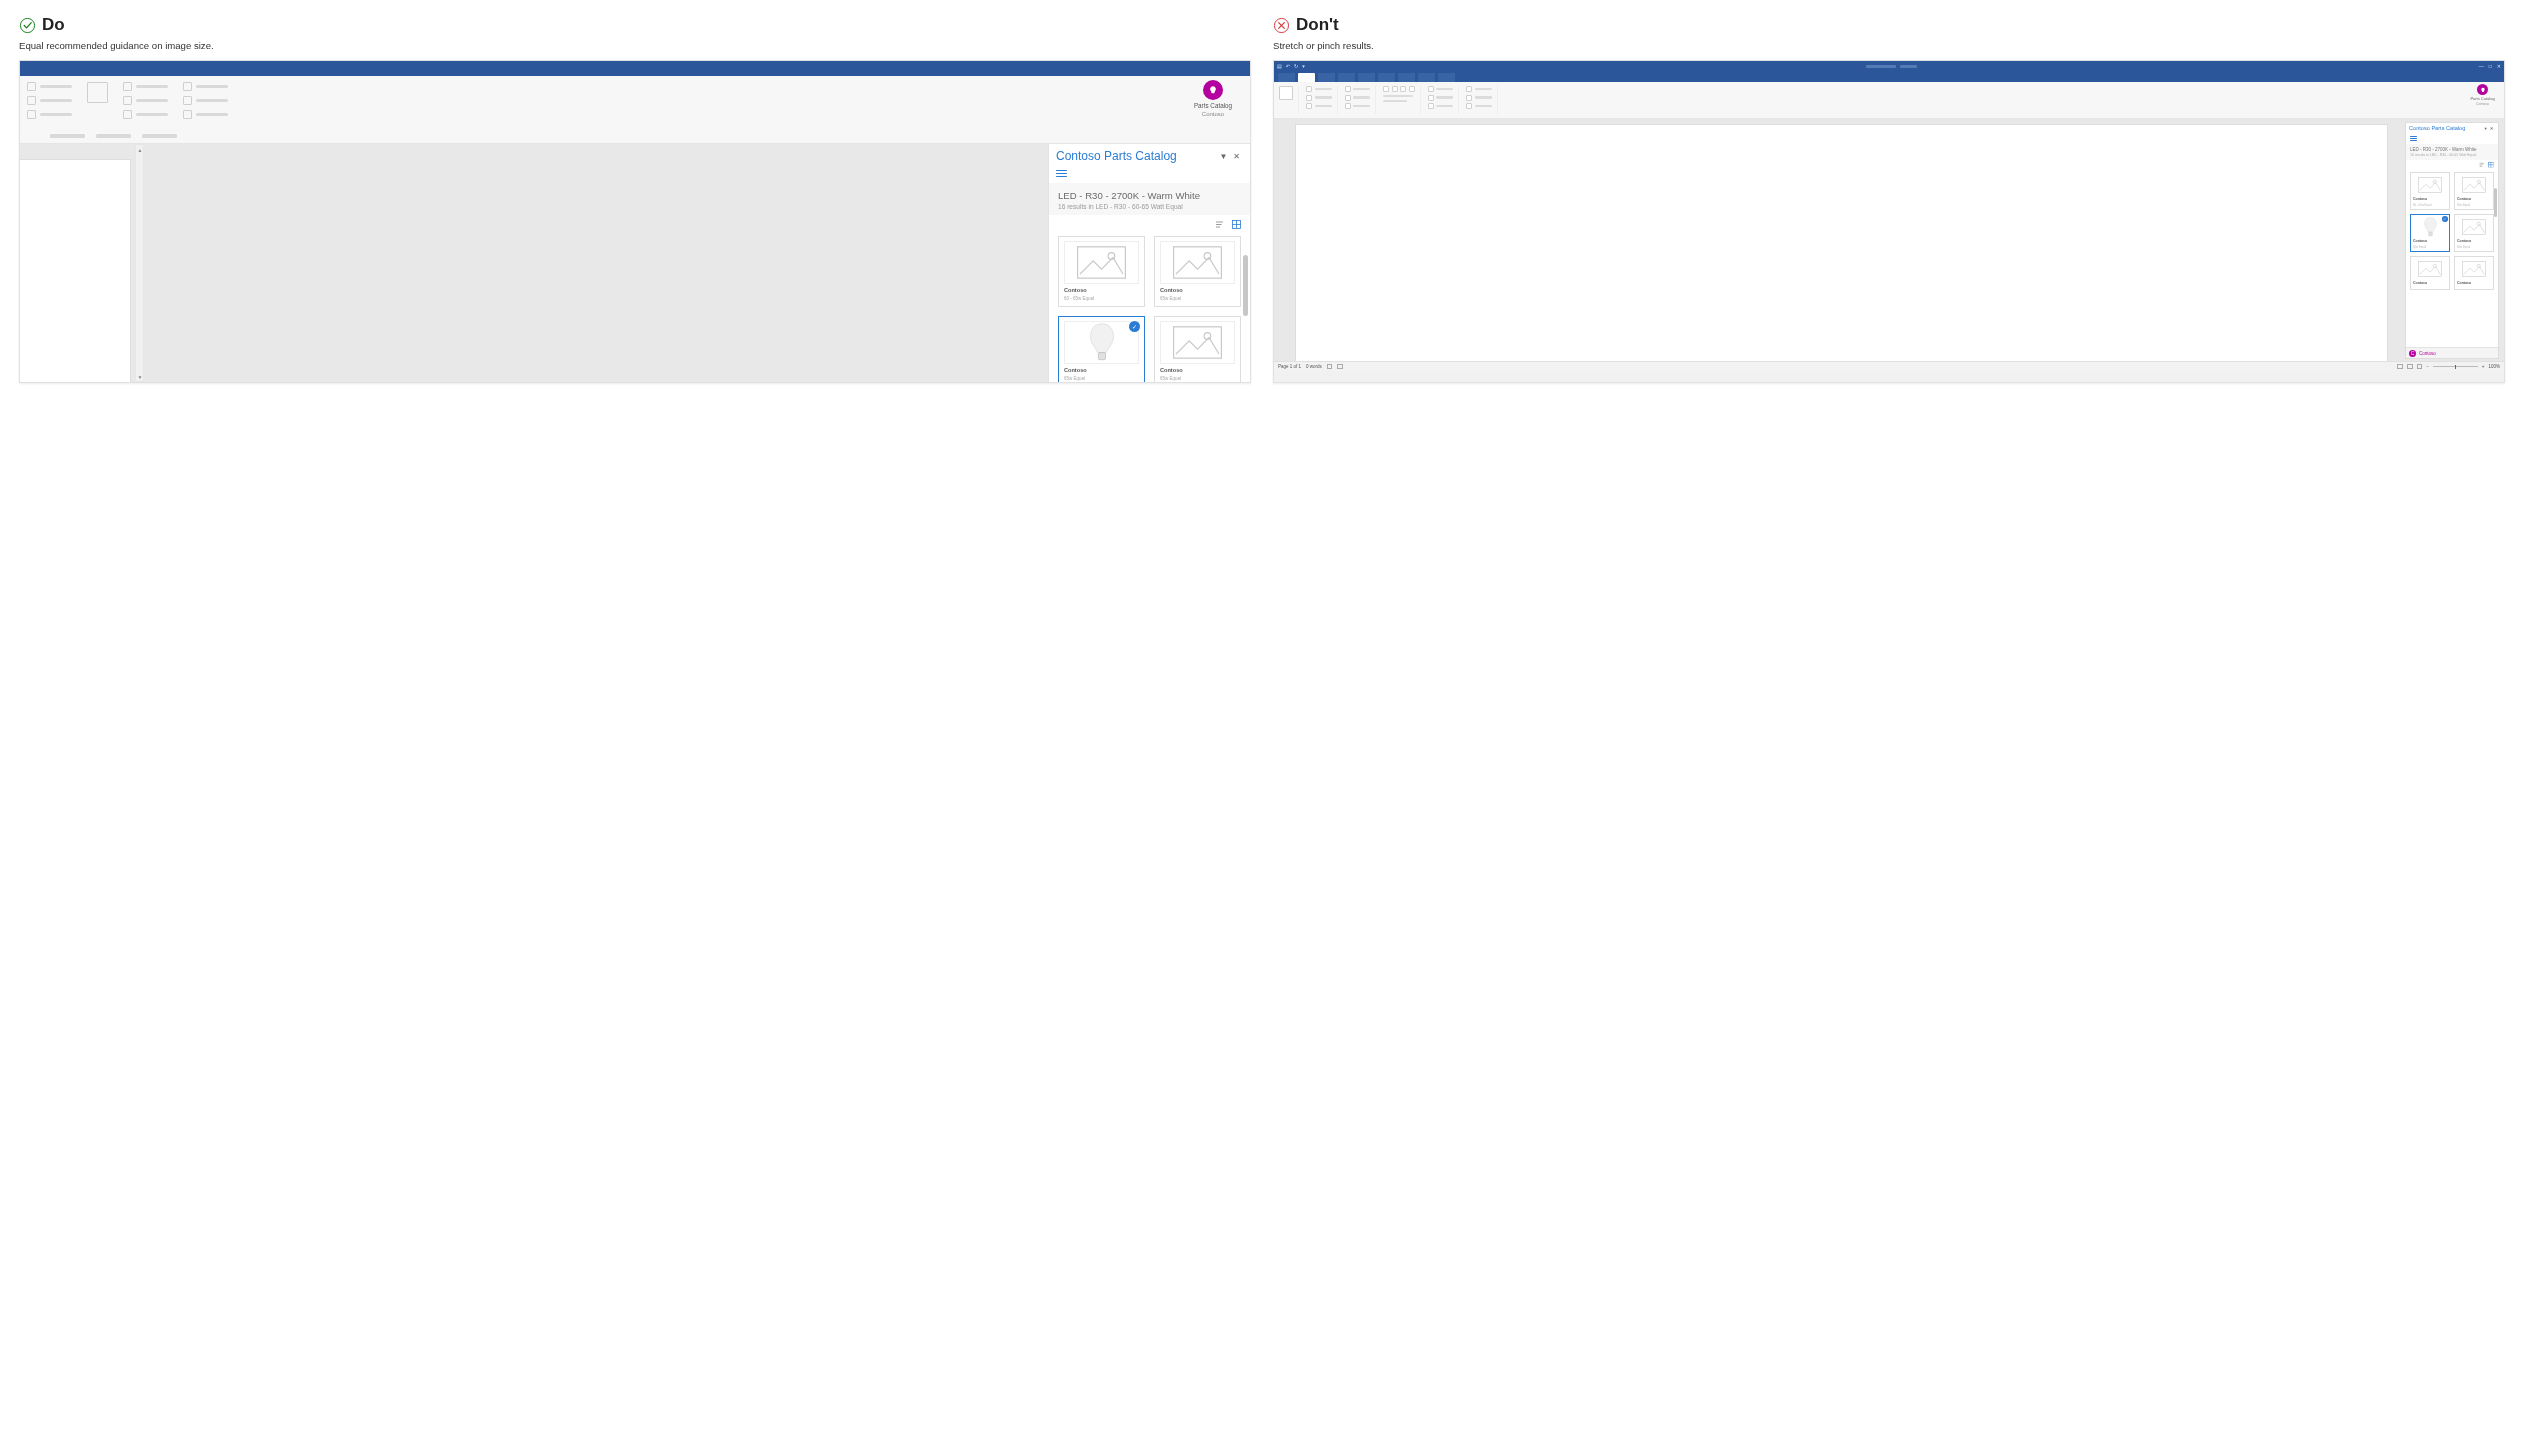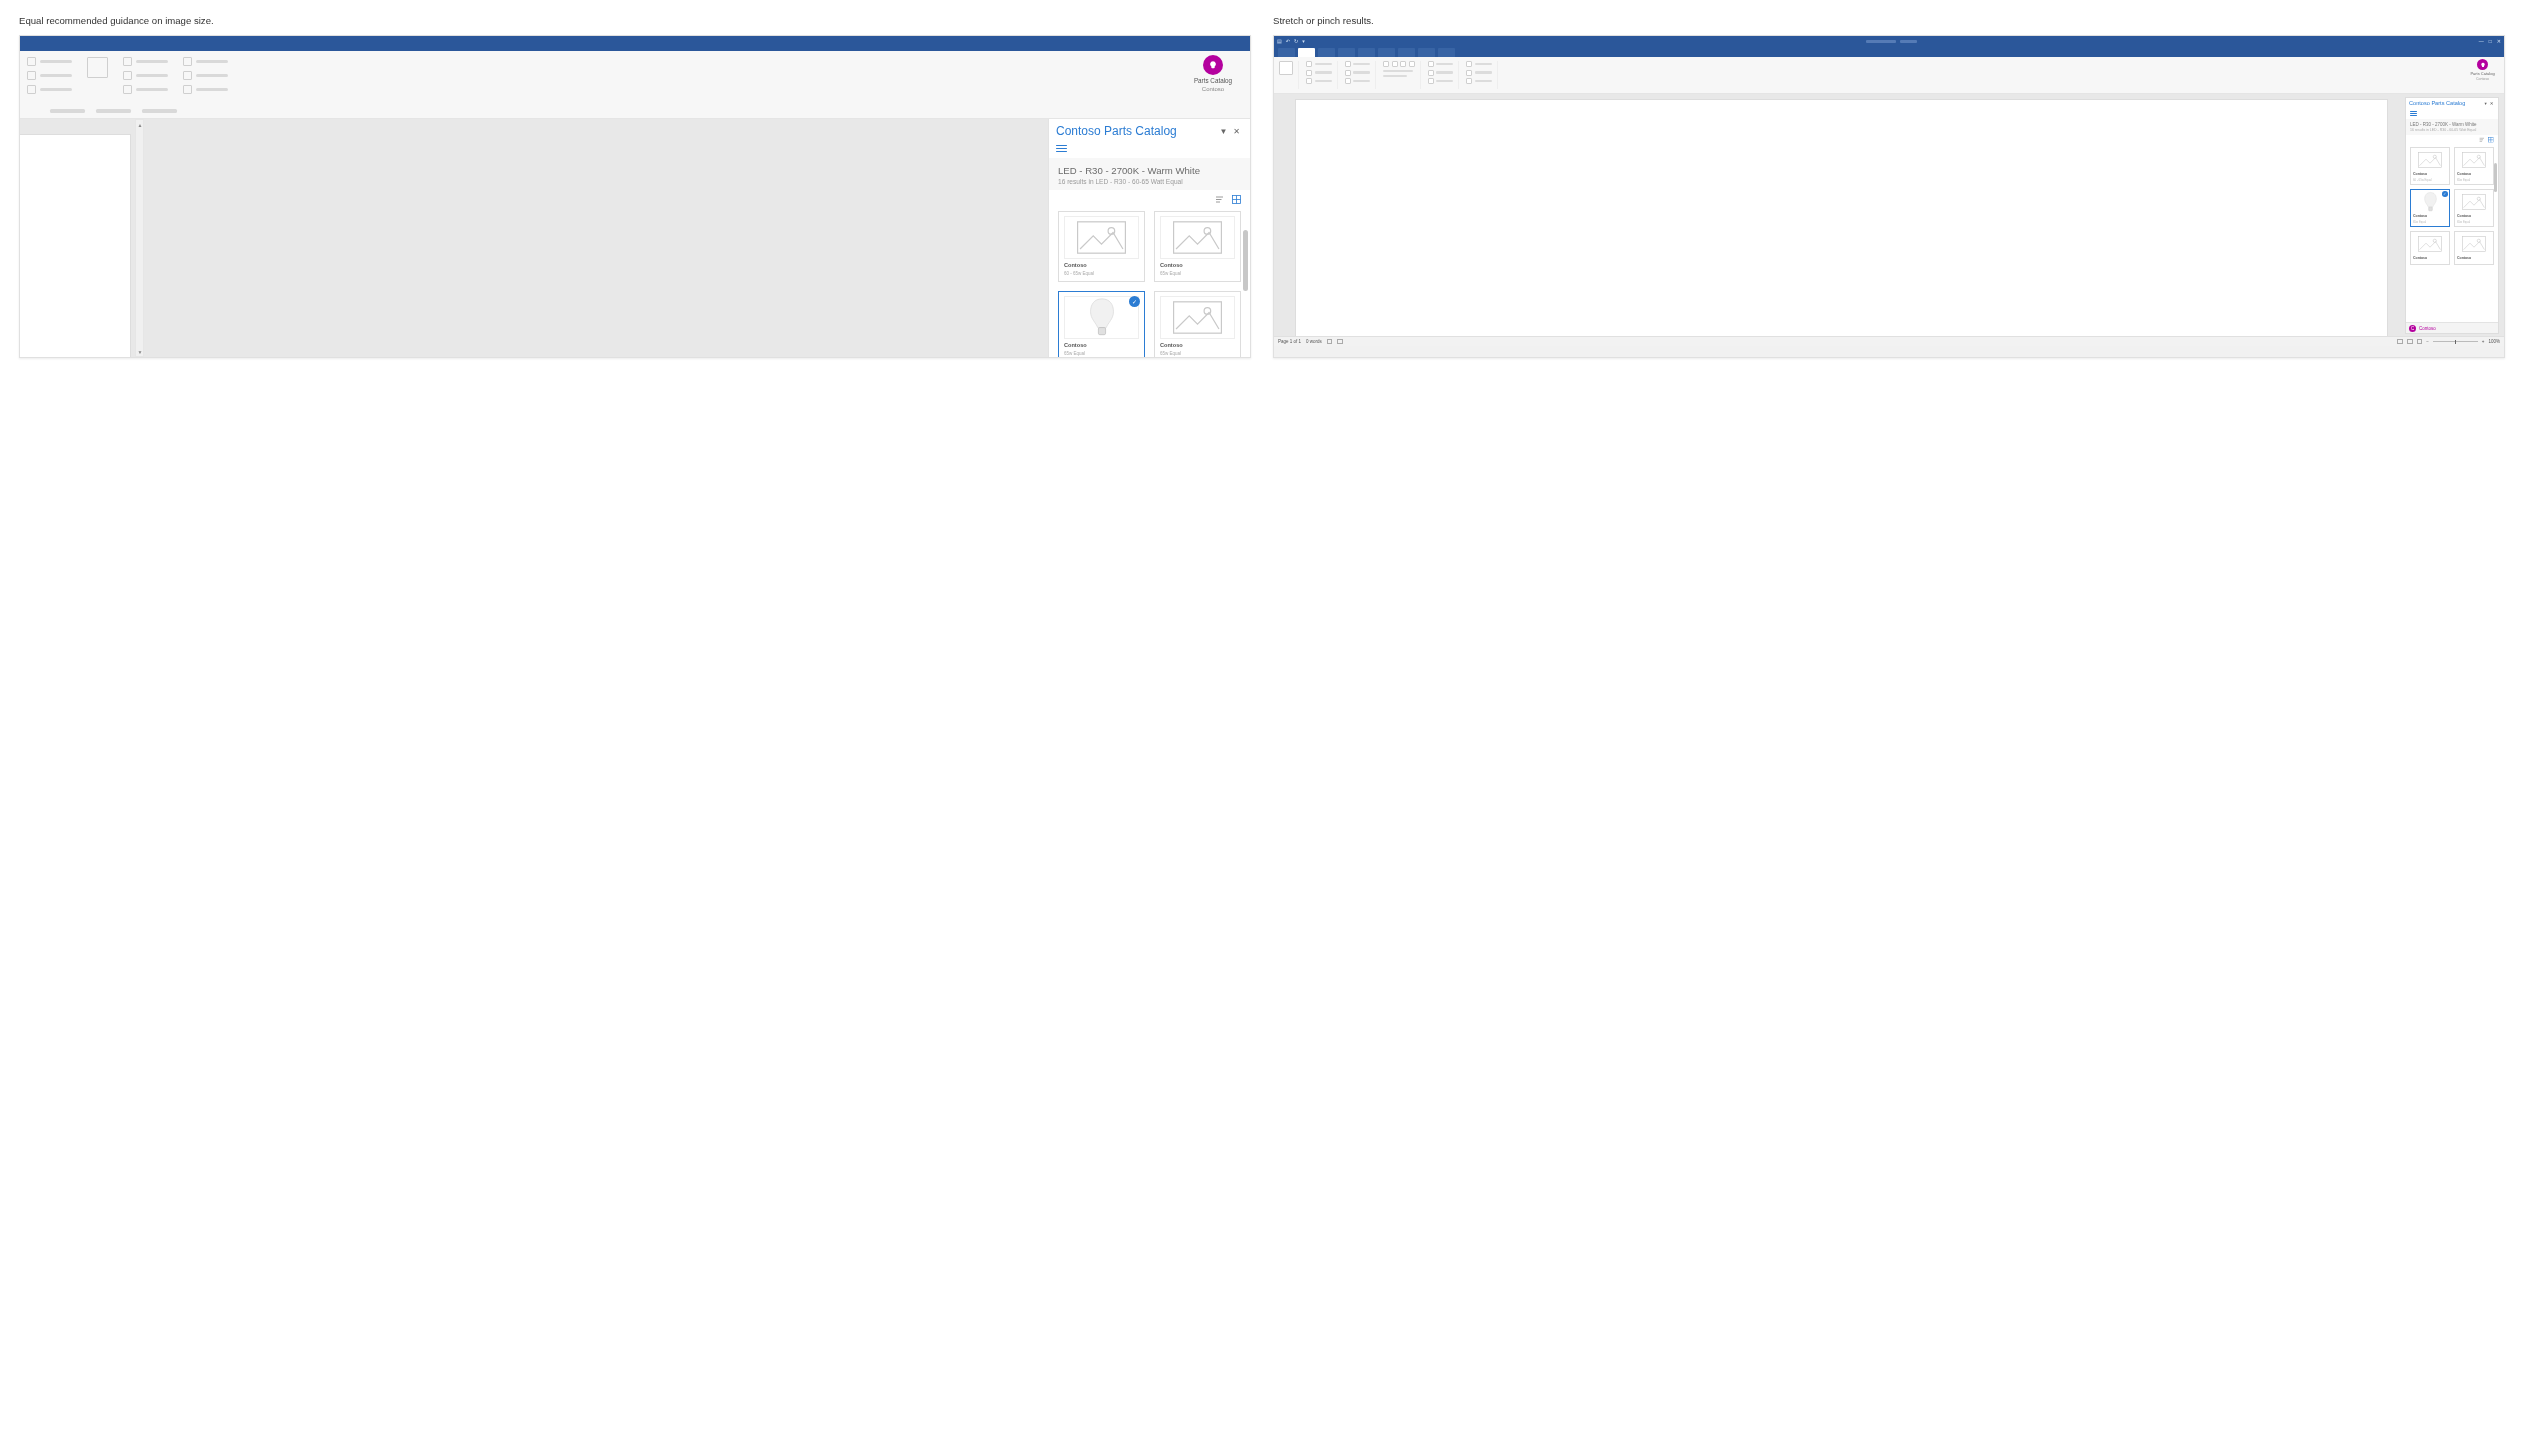--- a/index.html
+++ b/index.html
@@ -257,20 +257,27 @@
     <line x1="1" y1="9" x2="17" y2="9" stroke="#2b7cd3" stroke-width="1.6"></line>
   </symbol>
   <symbol id="sym-lightbulb" viewBox="0 0 24 24">
     <path d="M12 3a7 7 0 00-4 12.7V18a2 2 0 002 2h4a2 2 0 002-2v-2.3A7 7 0 0012 3z" fill="#fff"></path>
   </symbol>
 </svg>
 
 <div class="columns">
 
   <div class="col do">
+    <div class="col-header">
+      <svg class="badge-icon" viewBox="0 0 36 36" fill="none">
+        <circle cx="18" cy="18" r="15" class="do-icon" stroke-width="2"></circle>
+        <polyline points="11,18 16,23 26,12" class="do-icon" stroke-width="2.5" stroke-linecap="round" stroke-linejoin="round"></polyline>
+      </svg>
+      <div class="title">Do</div>
+    </div>
     <div class="col-sub">Equal recommended guidance on image size.</div>
 
     <div class="app-window">
       <div class="titlebar"></div>
 
       <div class="ribbon">
         <div class="ribbon-group">
           <div class="ribbon-row">
               <div class="sq"></div>
               <div class="bar" style="width:32px"></div>
@@ -404,20 +411,28 @@
                 <div class="sub">65w Equal</div>
               </div>
             </div>
           <div class="tp-scroll"></div>
         </div>
       </div>
     </div>
   </div>
 
   <div class="col dont">
+    <div class="col-header">
+      <svg class="badge-icon" viewBox="0 0 36 36" fill="none">
+        <circle cx="18" cy="18" r="15" class="dont-icon" stroke-width="2"></circle>
+        <line x1="12" y1="12" x2="24" y2="24" class="dont-icon" stroke-width="2.5" stroke-linecap="round"></line>
+        <line x1="24" y1="12" x2="12" y2="24" class="dont-icon" stroke-width="2.5" stroke-linecap="round"></line>
+      </svg>
+      <div class="title">Don't</div>
+    </div>
     <div class="col-sub">Stretch or pinch results.</div>
 
     <div class="app-window">
       <div class="titlebar">
         <div class="left">
           <div class="qat-icon">▤</div>
           <div class="qat-icon">↶</div>
           <div class="qat-icon">↻</div>
           <div class="qat-icon">▾</div>
         </div>

